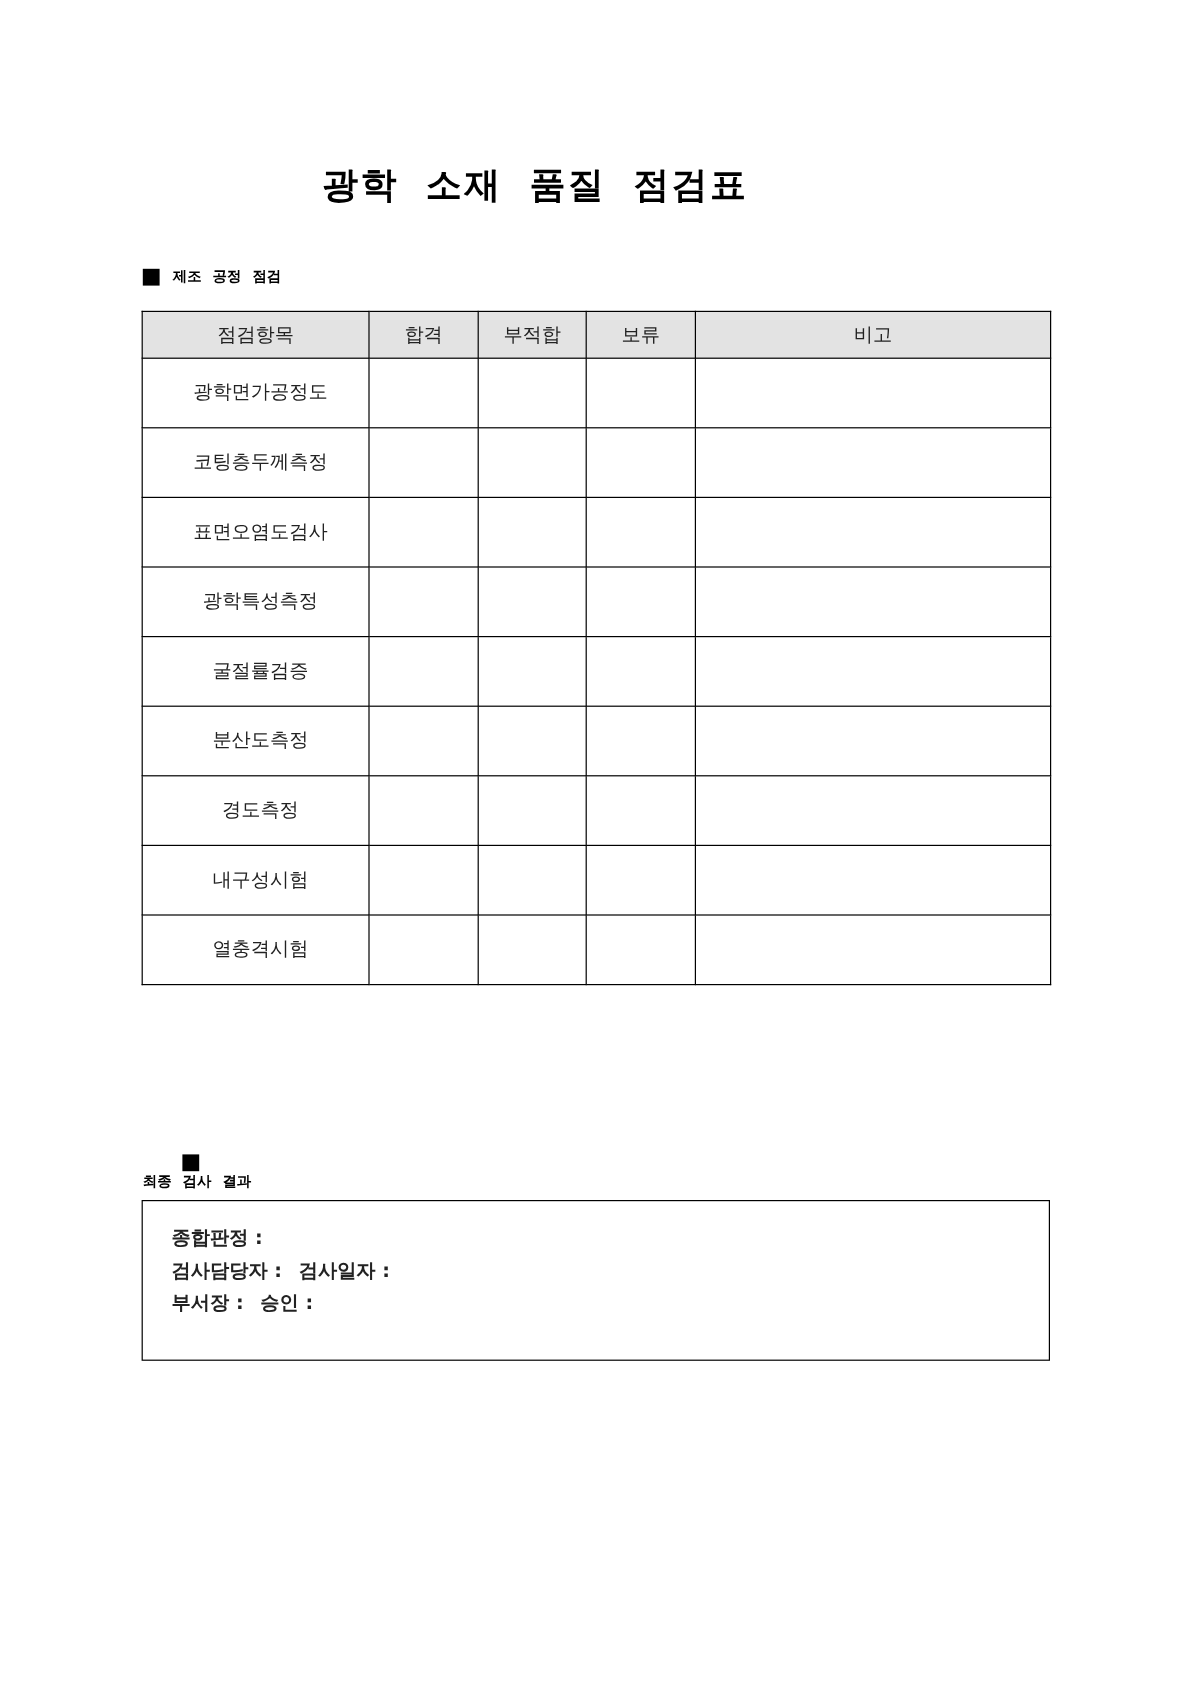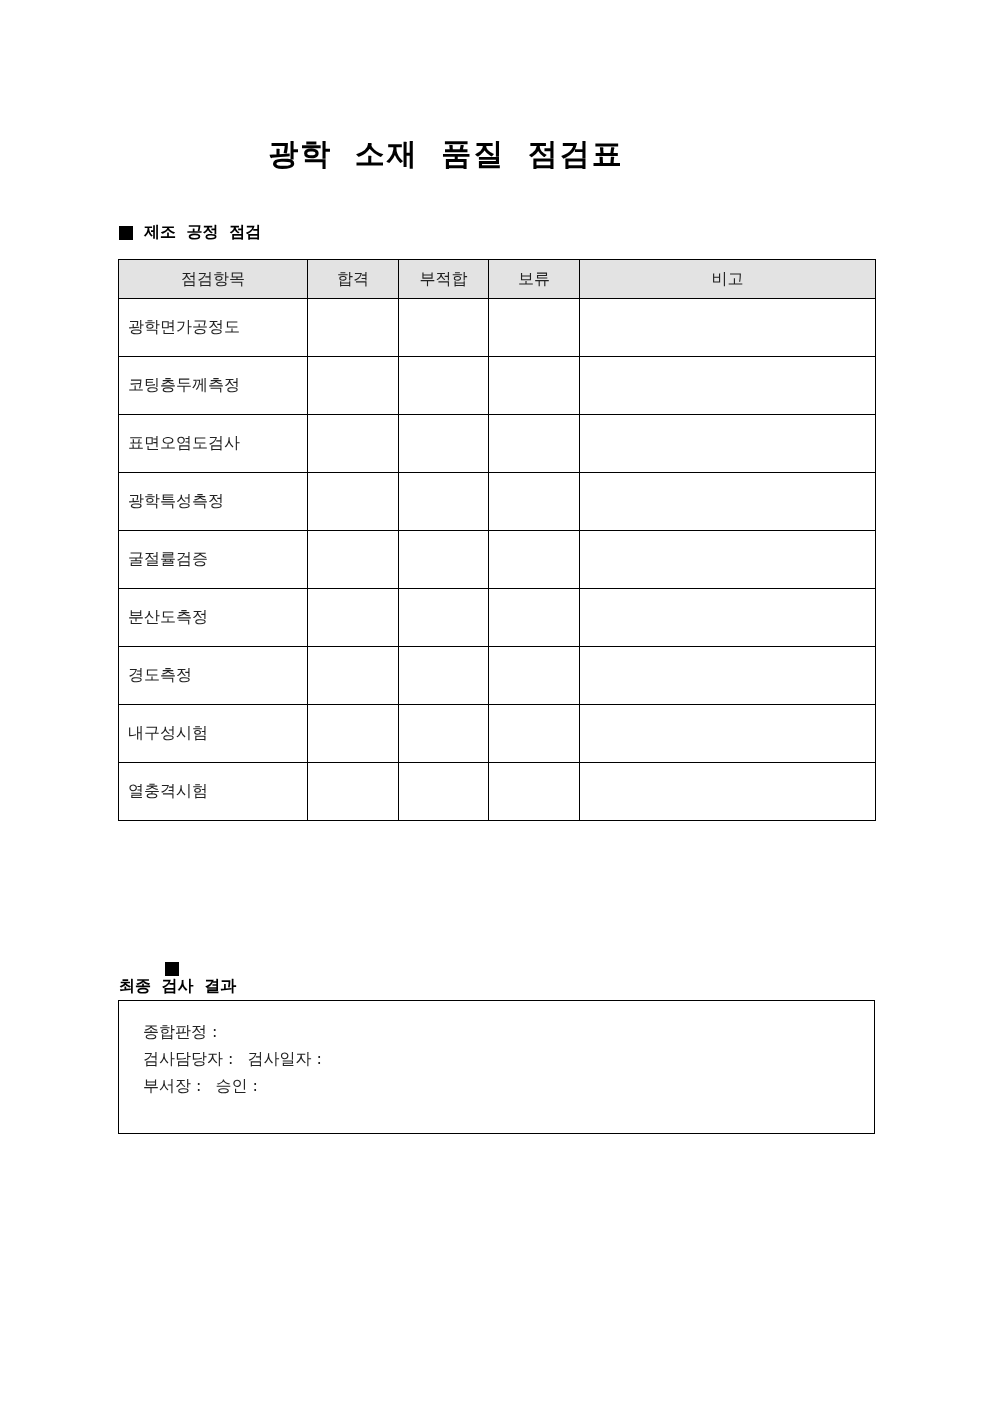--- a/index.html
+++ b/index.html
@@ -1,27 +1,27 @@
 <!DOCTYPE html>
 <html><head>
   <meta charset="utf-8">
   <style>
     html, body { margin: 0; padding: 0; background: #ffffff; }
     body { width: 992px; height: 1403px; position: relative; font-family: "DejaVu Sans", "Liberation Sans", sans-serif; color: #000; }
     .title { position: absolute; left: 0; top: 134px; width: 892px; text-align: center; font-size: 30px; font-weight: bold; letter-spacing: 2px; word-spacing: 10px; }
-    .section-head { position: absolute; left: 119px; font-size: 16px; font-weight: bold; word-spacing: 5px; display: flex; align-items: center; }
+    .section-head { position: absolute; left: 119px; font-size: 12px; font-weight: bold; word-spacing: 5px; display: flex; align-items: center; }
     .section-head .sq { display: inline-block; width: 14px; height: 14px; background: #000; margin-right: 11px; }
     .sh1 { top: 222px; }
     .sh2 { top: 962px; flex-direction: column; }
     table.check { position: absolute; left: 118px; top: 259px; border-collapse: collapse; width: 757px; table-layout: fixed; border-radius: 28px; }
     table.check th, table.check td { border: 1.5px solid #000; font-size: 16px; font-weight: normal; }
     table.check th { background: #e3e3e3; height: 36px; text-align: center; color: #222; }
     table.check td { height: 55px; }
-    table.check td.item { padding-left: 9px; color: #222; }
-    .result-box { position: absolute; left: 118px; top: 1000px; width: 755px; height: 132px; border: 1.5px solid #000; }
+    table.check td.item { padding-left: 9px; color: #222; text-align: center; }
+    .result-box { position: absolute; left: 118px; top: 1000px; width: 755px; height: 132px; border: 1.5px solid #000; font-weight: bold; }
     .result-lines { position: absolute; left: 24px; top: 17px; font-size: 16px; line-height: 27px; color: #222; }
     .result-lines .gap { display: inline-block; width: 14px; }
   </style>
 </head>
 <body>
 
 <div class="title">광학 소재 품질 점검표</div>
 
 <div class="section-head sh1">
   <span class="sq"></span>

